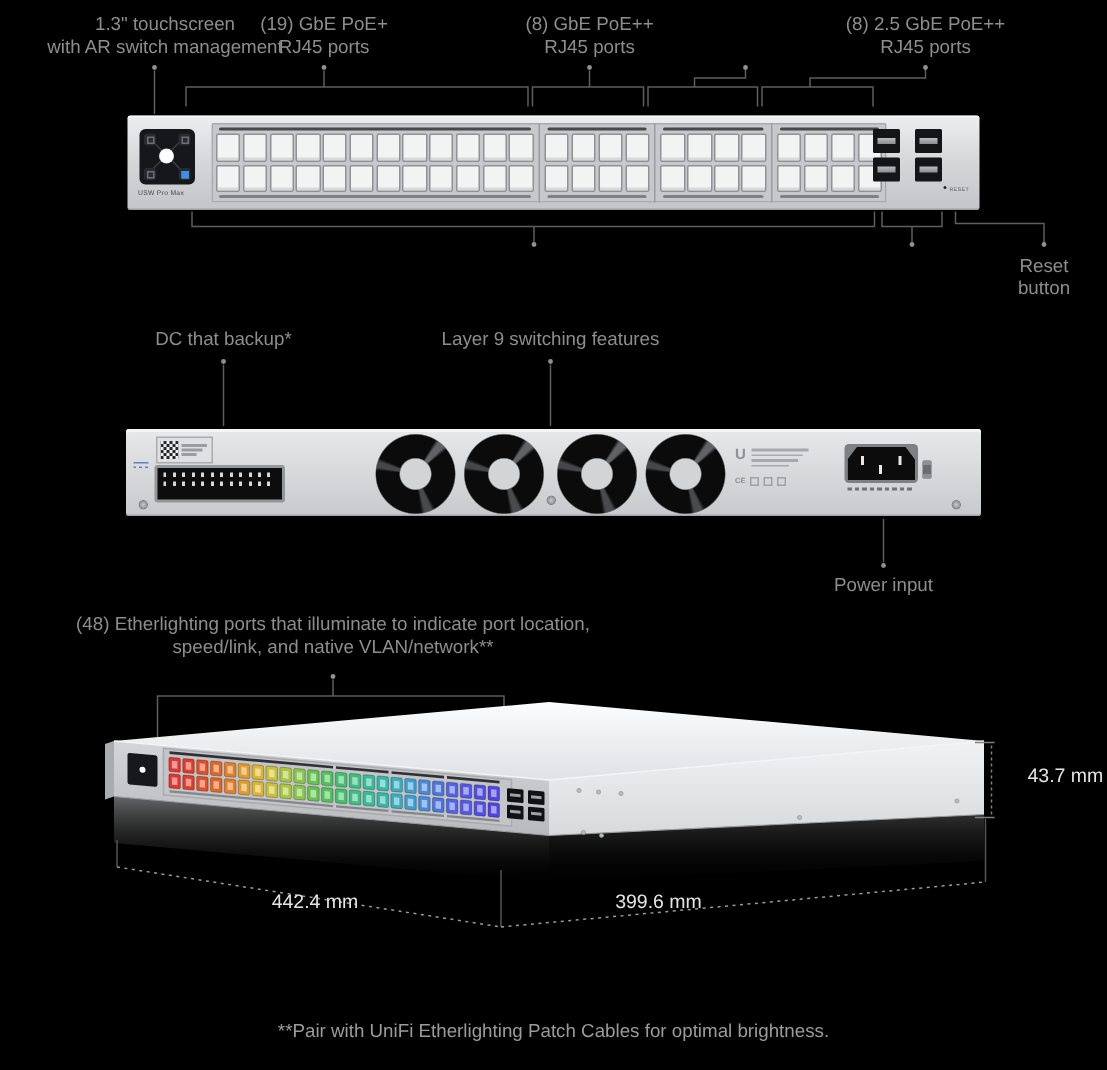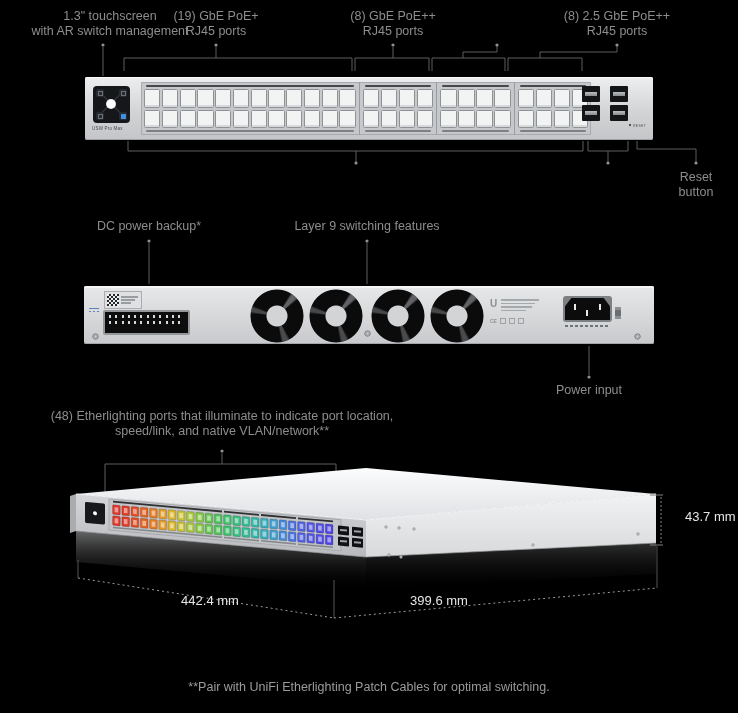--- a/index.html
+++ b/index.html
@@ -290,21 +290,21 @@
   <div class="ann" style="left:110px;top:9px">1.3" touchscreen
 with AR switch management</div>
   <div class="ann" style="left:216px;top:9px">(19) GbE PoE+
 RJ45 ports</div>
   <div class="ann" style="left:393px;top:9px">(8) GbE PoE++
 RJ45 ports</div>
   <div class="ann" style="left:617px;top:9px">(8) 2.5 GbE PoE++
 RJ45 ports</div>
   <div class="ann" style="left:696px;top:170px">Reset
 button</div>
-  <div class="ann" style="left:149px;top:219px">DC power backup*</div>
+  <div class="ann" style="left:149px;top:219px">DC that backup*</div>
   <div class="ann" style="left:367px;top:219px">Layer 9 switching features</div>
   <div class="ann" style="left:589px;top:383px">Power input</div>
   <div class="ann" style="left:222px;top:409px">(48) Etherlighting ports that illuminate to indicate port location,
 speed/link, and native VLAN/network**</div>
 
   <div class="dim" style="left:685px;top:509px">43.7 mm</div>
   <div class="dim" style="left:210px;top:593px;transform:translateX(-50%)">442.4 mm</div>
   <div class="dim" style="left:439px;top:593px;transform:translateX(-50%)">399.6 mm</div>
 
   <div class="sw-front">
@@ -476,15 +476,15 @@
         <div class="pin" style="left:21px;top:12px"></div>
       </div>
     </div>
     <div class="ratetxt"></div>
     <div class="latch"></div>
     <div class="screw" style="left:9px;top:48px"></div>
     <div class="screw" style="left:281px;top:45px"></div>
     <div class="screw" style="left:551px;top:48px"></div>
   </div>
 
-  <div class="foot" style="top:680px">**Pair with UniFi Etherlighting Patch Cables for optimal switching.</div>
+  <div class="foot" style="top:680px">**Pair with UniFi Etherlighting Patch Cables for optimal brightness.</div>
 
 </div>
 
 </body></html>

